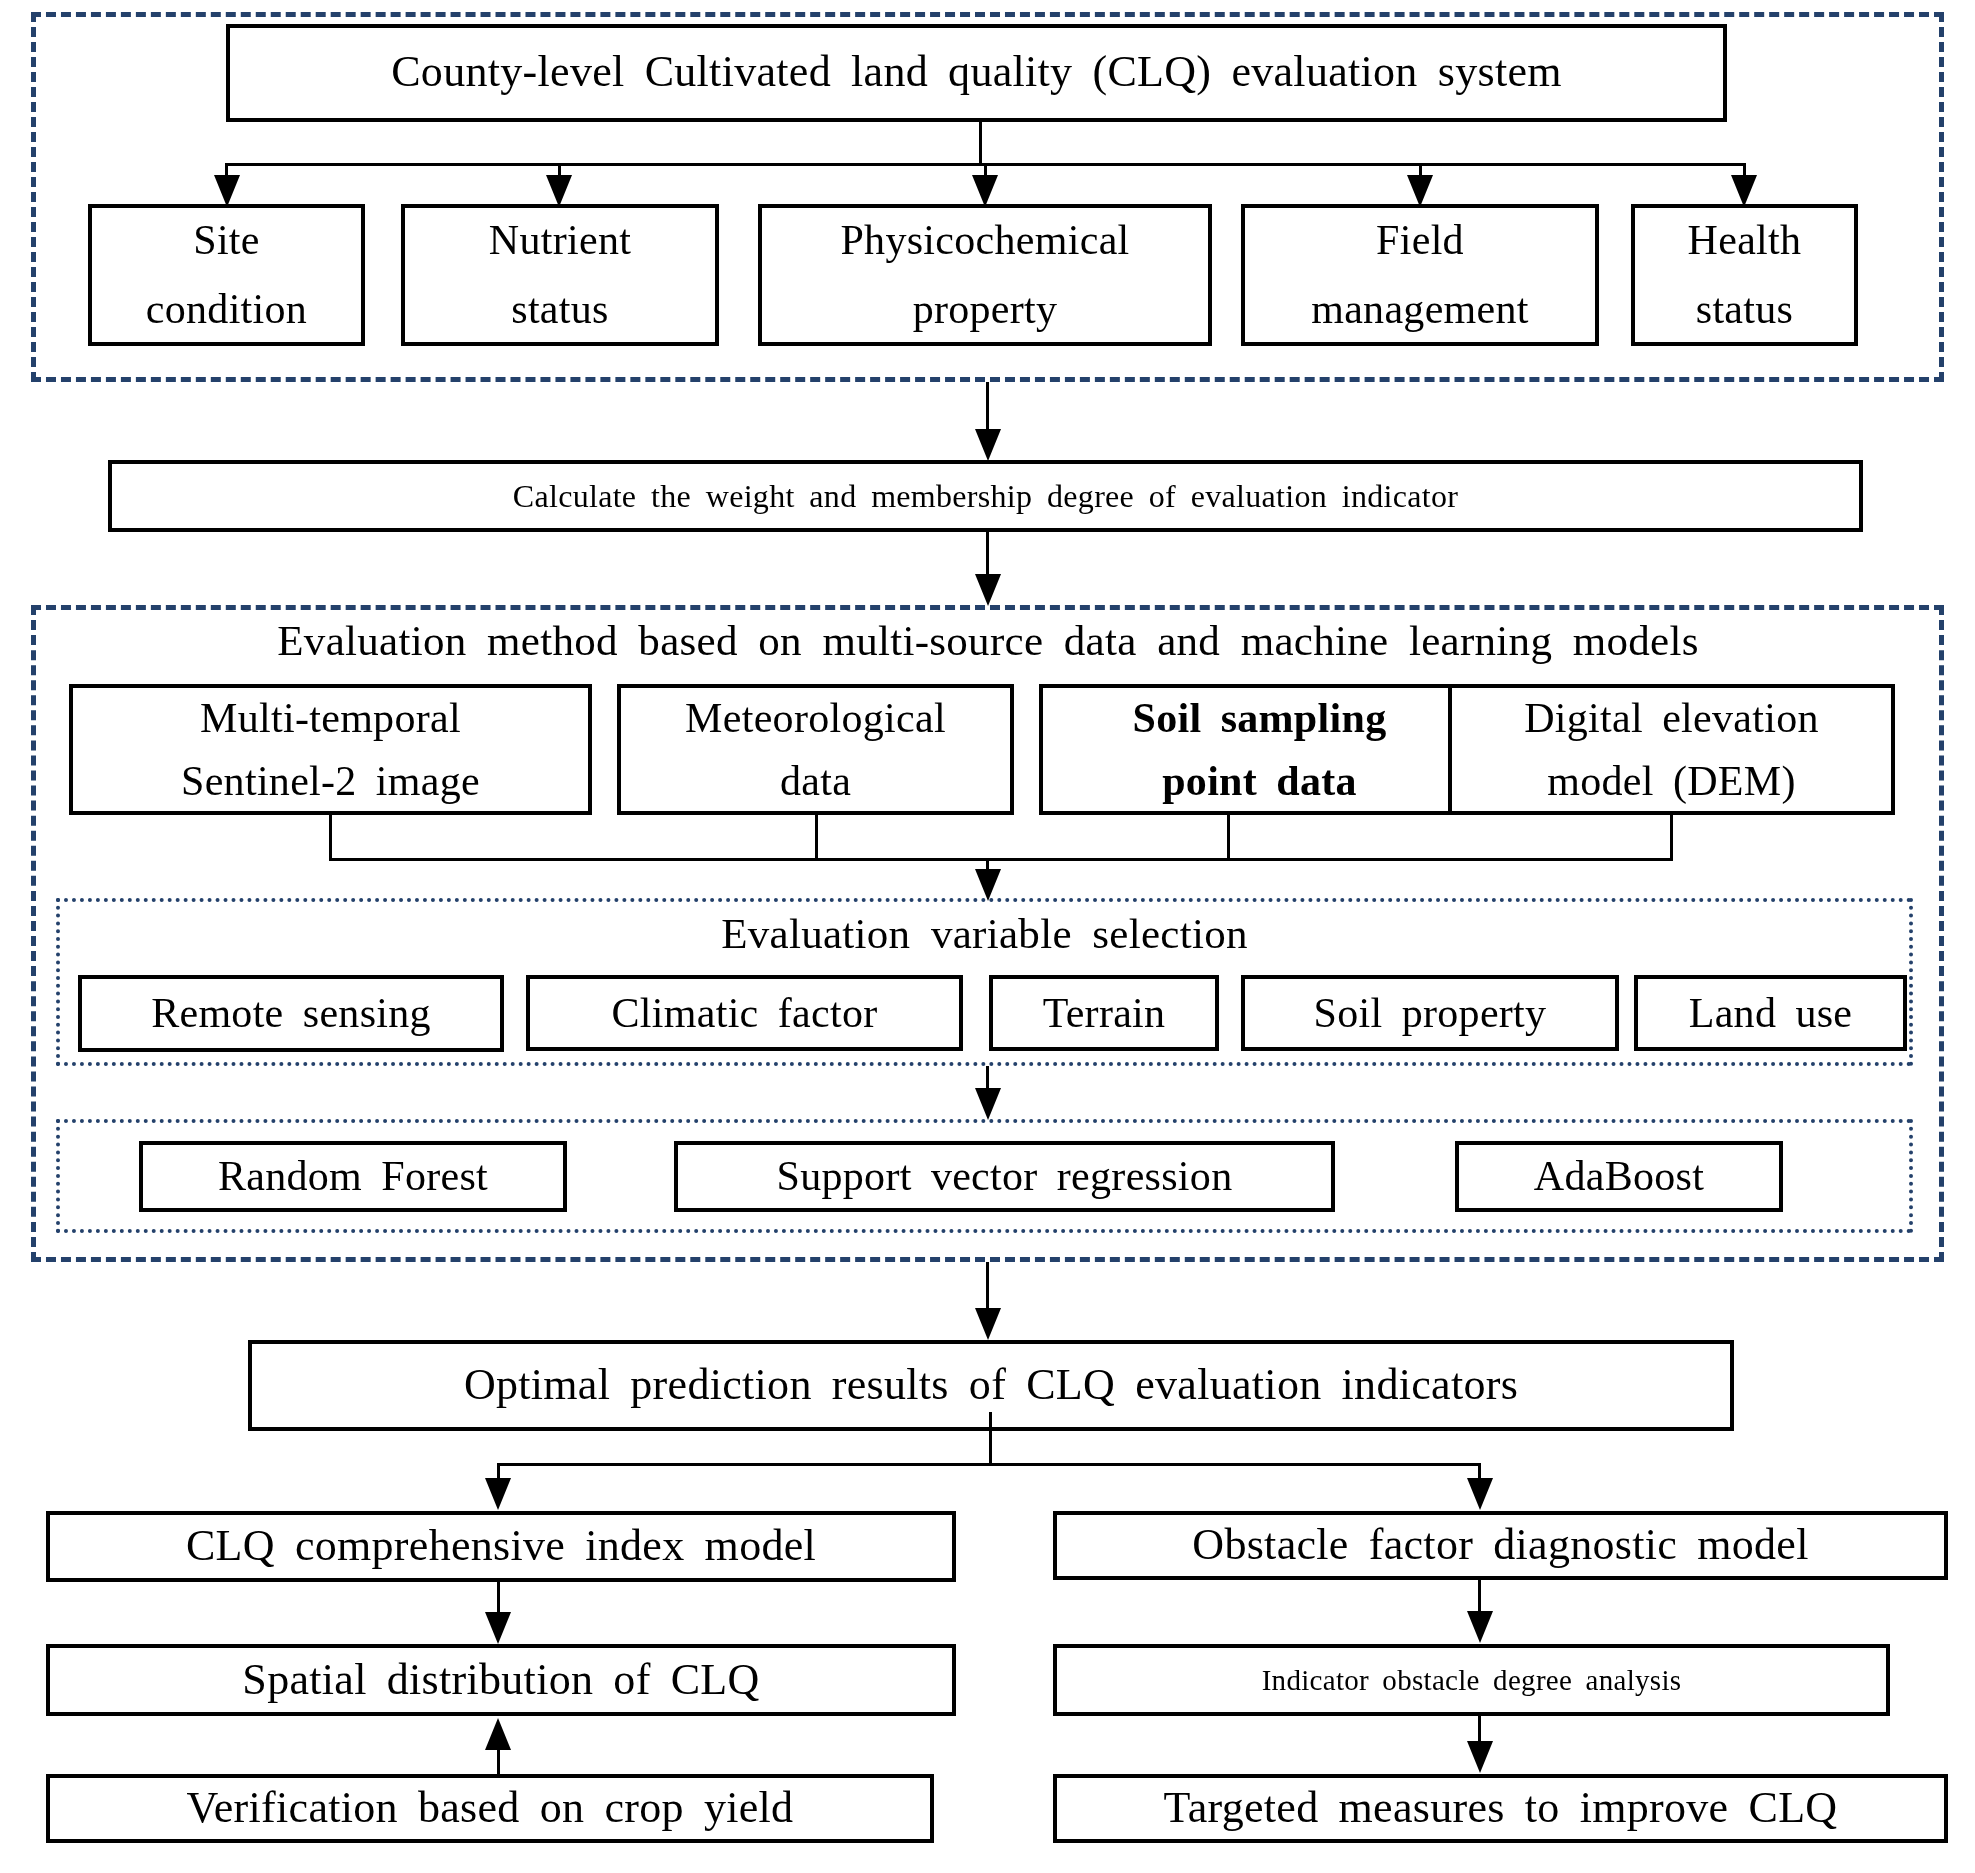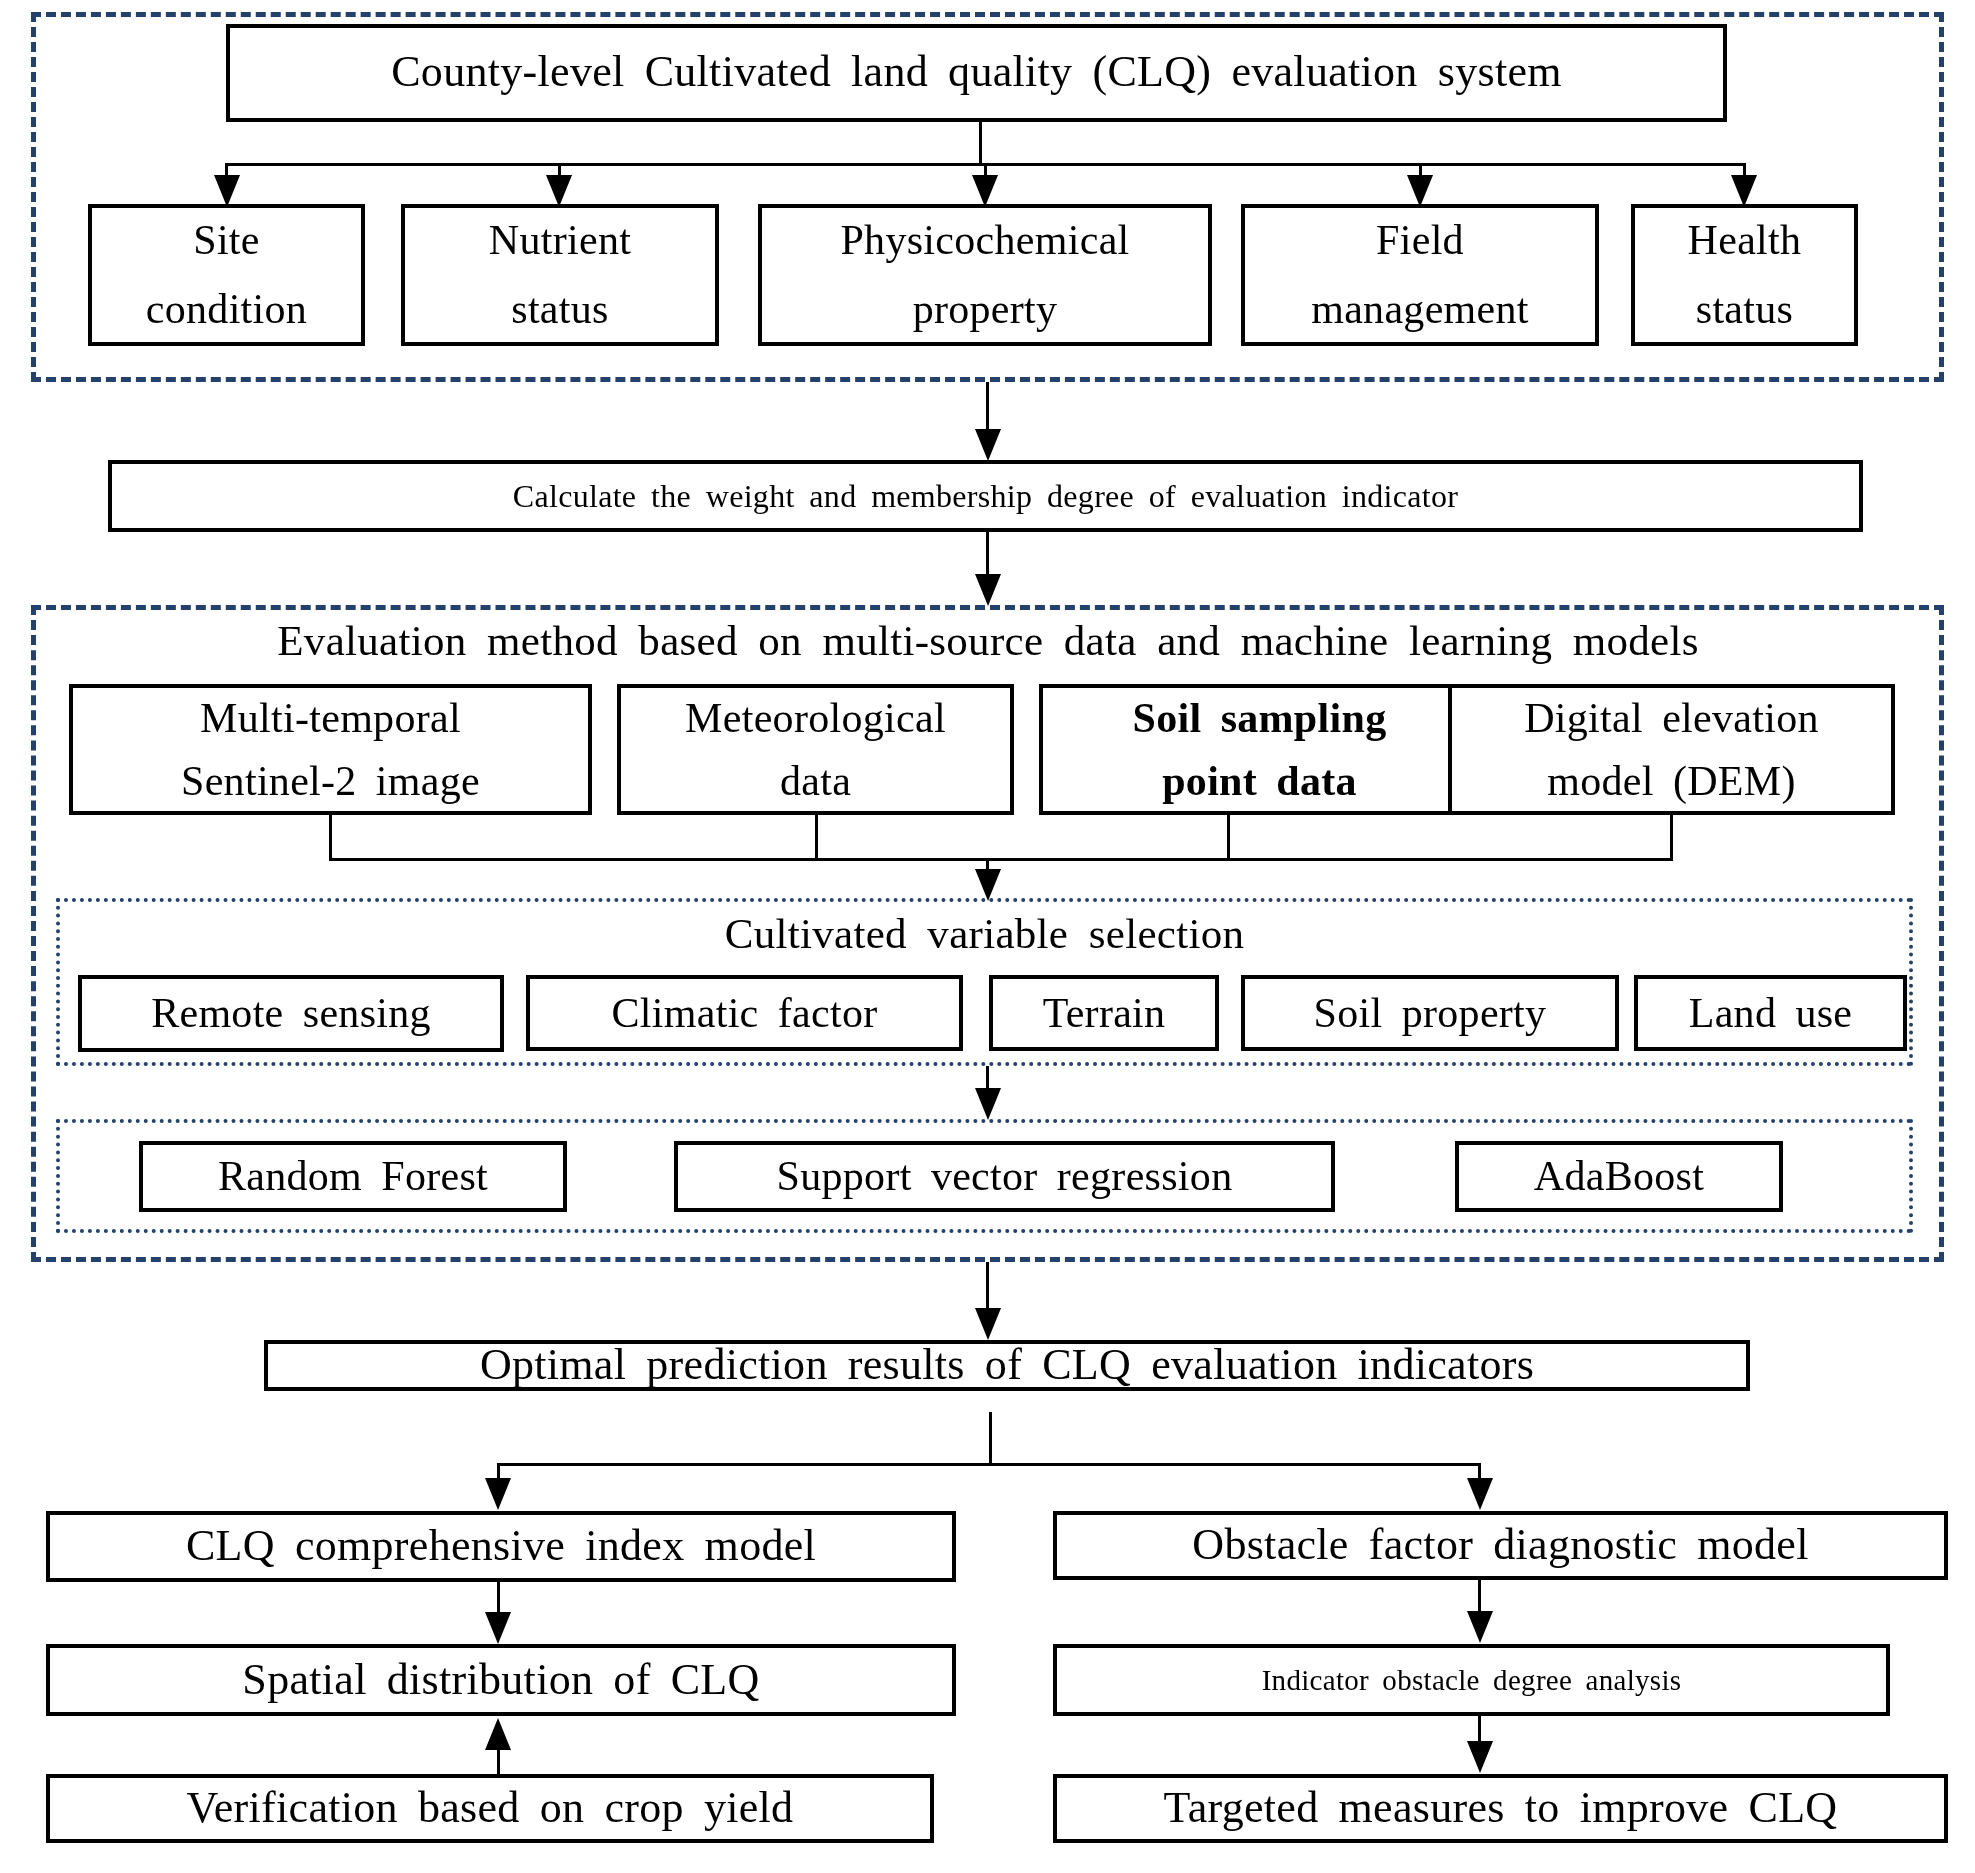--- a/index.html
+++ b/index.html
@@ -98,41 +98,41 @@
 
   <div class="v-line" style="left:329px; top:815px; height:45px;"></div>
   <div class="v-line" style="left:815px; top:815px; height:45px;"></div>
   <div class="v-line" style="left:1227px; top:815px; height:45px;"></div>
   <div class="v-line" style="left:1670px; top:815px; height:45px;"></div>
   <div class="h-line" style="left:329px; top:858px; width:1344px;"></div>
   <div class="v-line" style="left:986px; top:861px; height:25px;"></div>
   <div class="arr-down" style="left:975px; top:869px;"></div>
 
   <div class="dotted-region" style="left:56px; top:898px; width:1857px; height:168px;"></div>
-  <div class="heading" style="left:56px; top:908px; width:1857px; height:50px;">Cultivated variable selection</div>
+  <div class="heading" style="left:56px; top:908px; width:1857px; height:50px;">Evaluation variable selection</div>
 
   <div class="box" style="left:78px; top:975px; width:426px; height:77px; line-height:1.2;">Remote sensing</div>
   <div class="box" style="left:526px; top:975px; width:437px; height:76px; line-height:1.2;">Climatic factor</div>
   <div class="box" style="left:989px; top:975px; width:230px; height:76px; line-height:1.2;">Terrain</div>
   <div class="box" style="left:1241px; top:975px; width:378px; height:76px; line-height:1.2;">Soil property</div>
   <div class="box" style="left:1634px; top:975px; width:273px; height:76px; line-height:1.2;">Land use</div>
 
   <div class="v-line" style="left:986px; top:1066px; height:28px;"></div>
   <div class="arr-down" style="left:975px; top:1088px;"></div>
 
   <div class="dotted-region" style="left:56px; top:1119px; width:1857px; height:114px;"></div>
 
   <div class="box" style="left:139px; top:1141px; width:428px; height:71px; line-height:1.2;">Random Forest</div>
   <div class="box" style="left:674px; top:1141px; width:661px; height:71px; line-height:1.2;">Support vector regression</div>
   <div class="box" style="left:1455px; top:1141px; width:328px; height:71px; line-height:1.2;">AdaBoost</div>
 
   <div class="v-line" style="left:986px; top:1262px; height:50px;"></div>
   <div class="arr-down" style="left:975px; top:1308px;"></div>
 
-  <div class="box" style="left:264px; top:1340px; width:1486px; height:51px; font-size:44px; line-height:1.2;">Optimal prediction results of CLQ evaluation indicators</div>
+  <div class="box" style="left:248px; top:1340px; width:1486px; height:91px; font-size:44px; line-height:1.2;">Optimal prediction results of CLQ evaluation indicators</div>
 
   <div class="v-line" style="left:989px; top:1412px; height:54px;"></div>
   <div class="h-line" style="left:497px; top:1463px; width:984px;"></div>
   <div class="v-line" style="left:497px; top:1463px; height:18.6px;"></div>
   <div class="arr-down" style="left:485px; top:1478px;"></div>
   <div class="v-line" style="left:1478px; top:1463px; height:18.6px;"></div>
   <div class="arr-down" style="left:1467px; top:1478px;"></div>
 
   <div class="box" style="left:46px; top:1511px; width:910px; height:71px; font-size:44px; line-height:1.2;">CLQ comprehensive index model</div>
   <div class="v-line" style="left:497px; top:1582px; height:37px;"></div>

